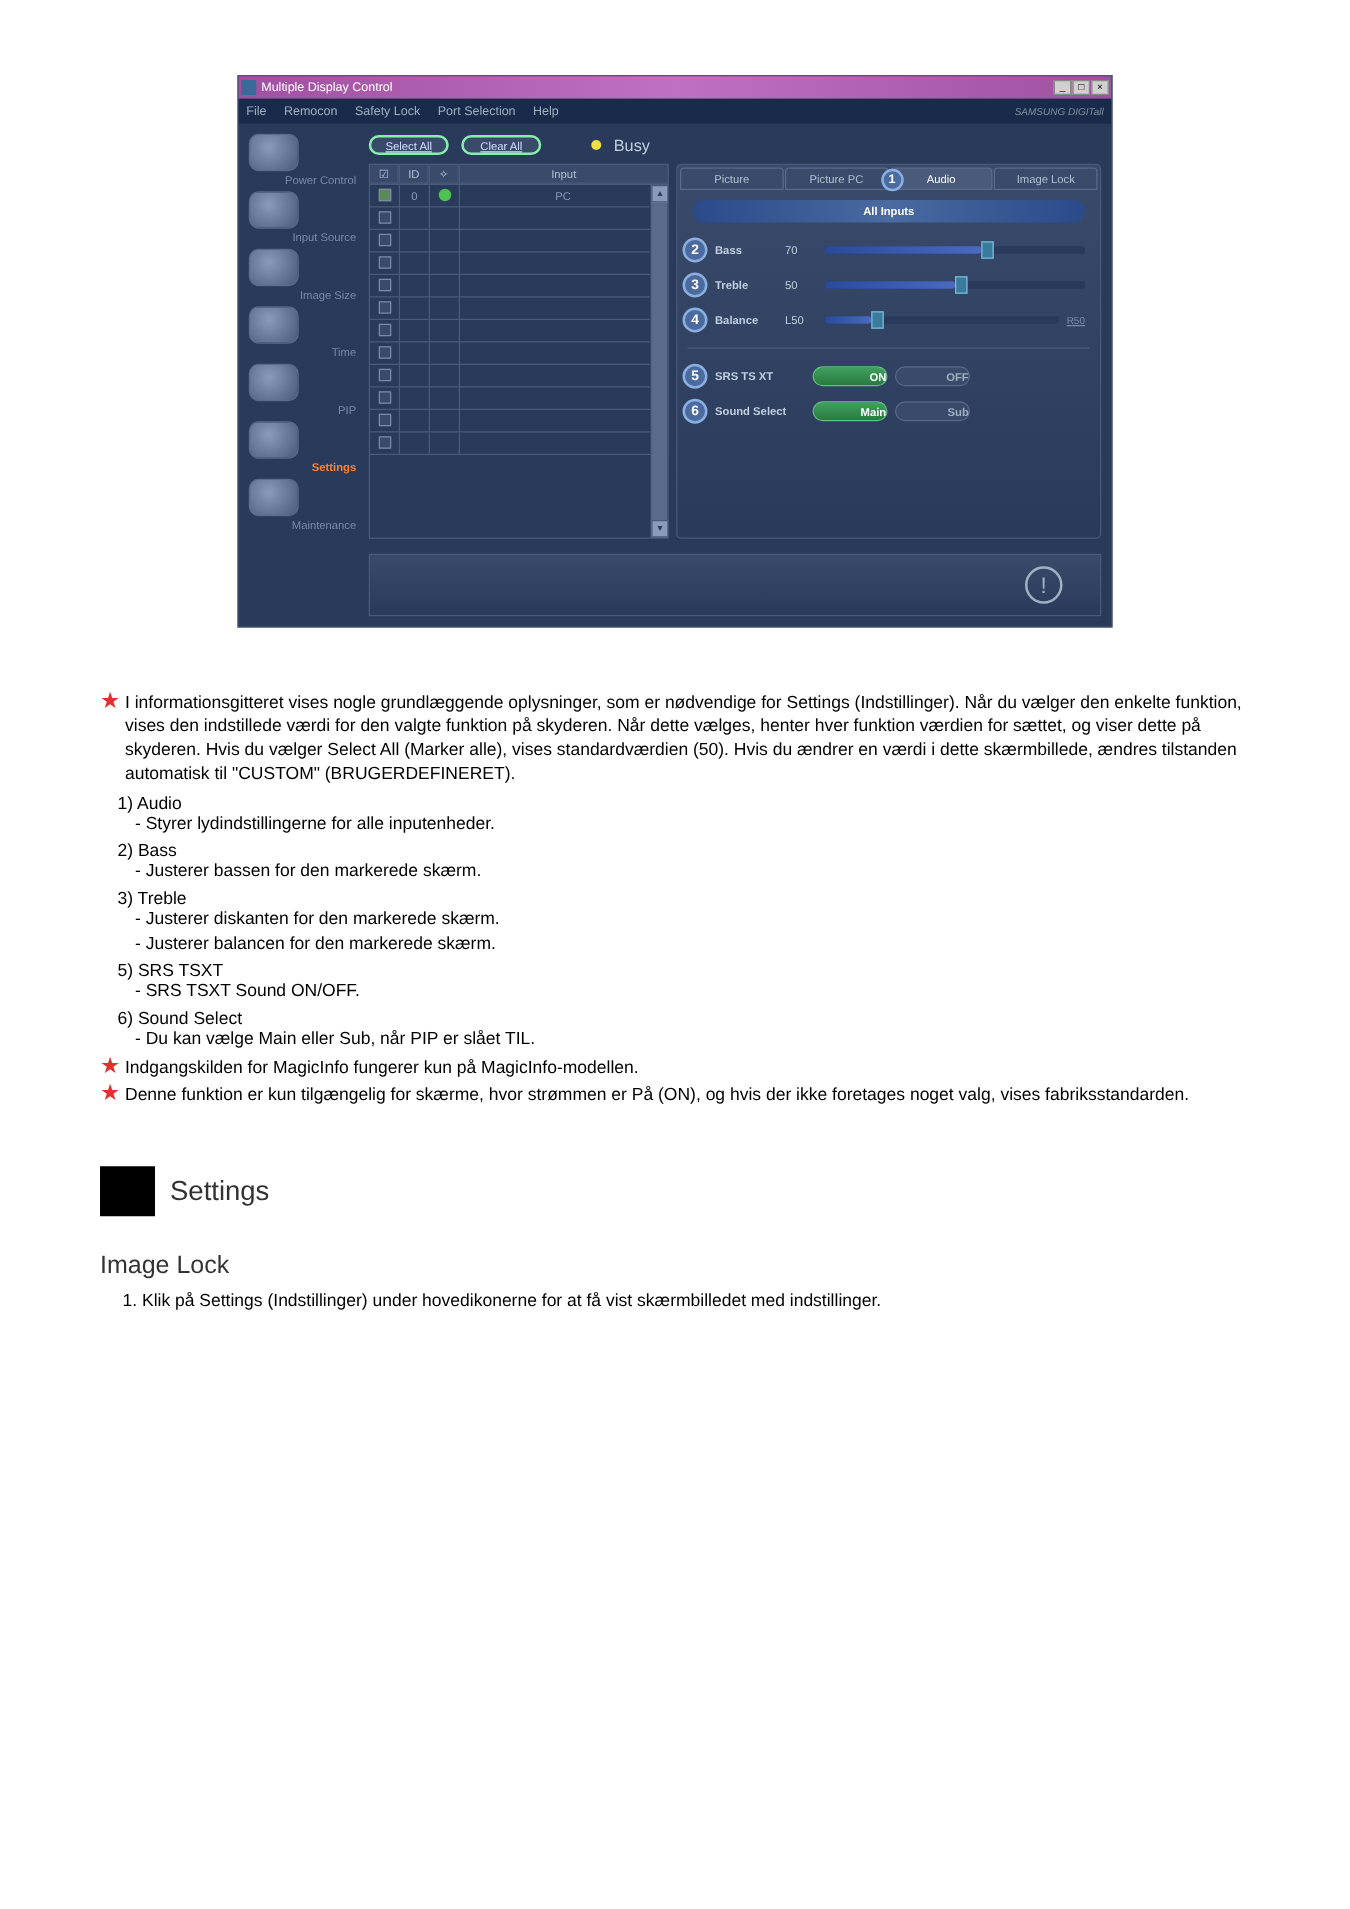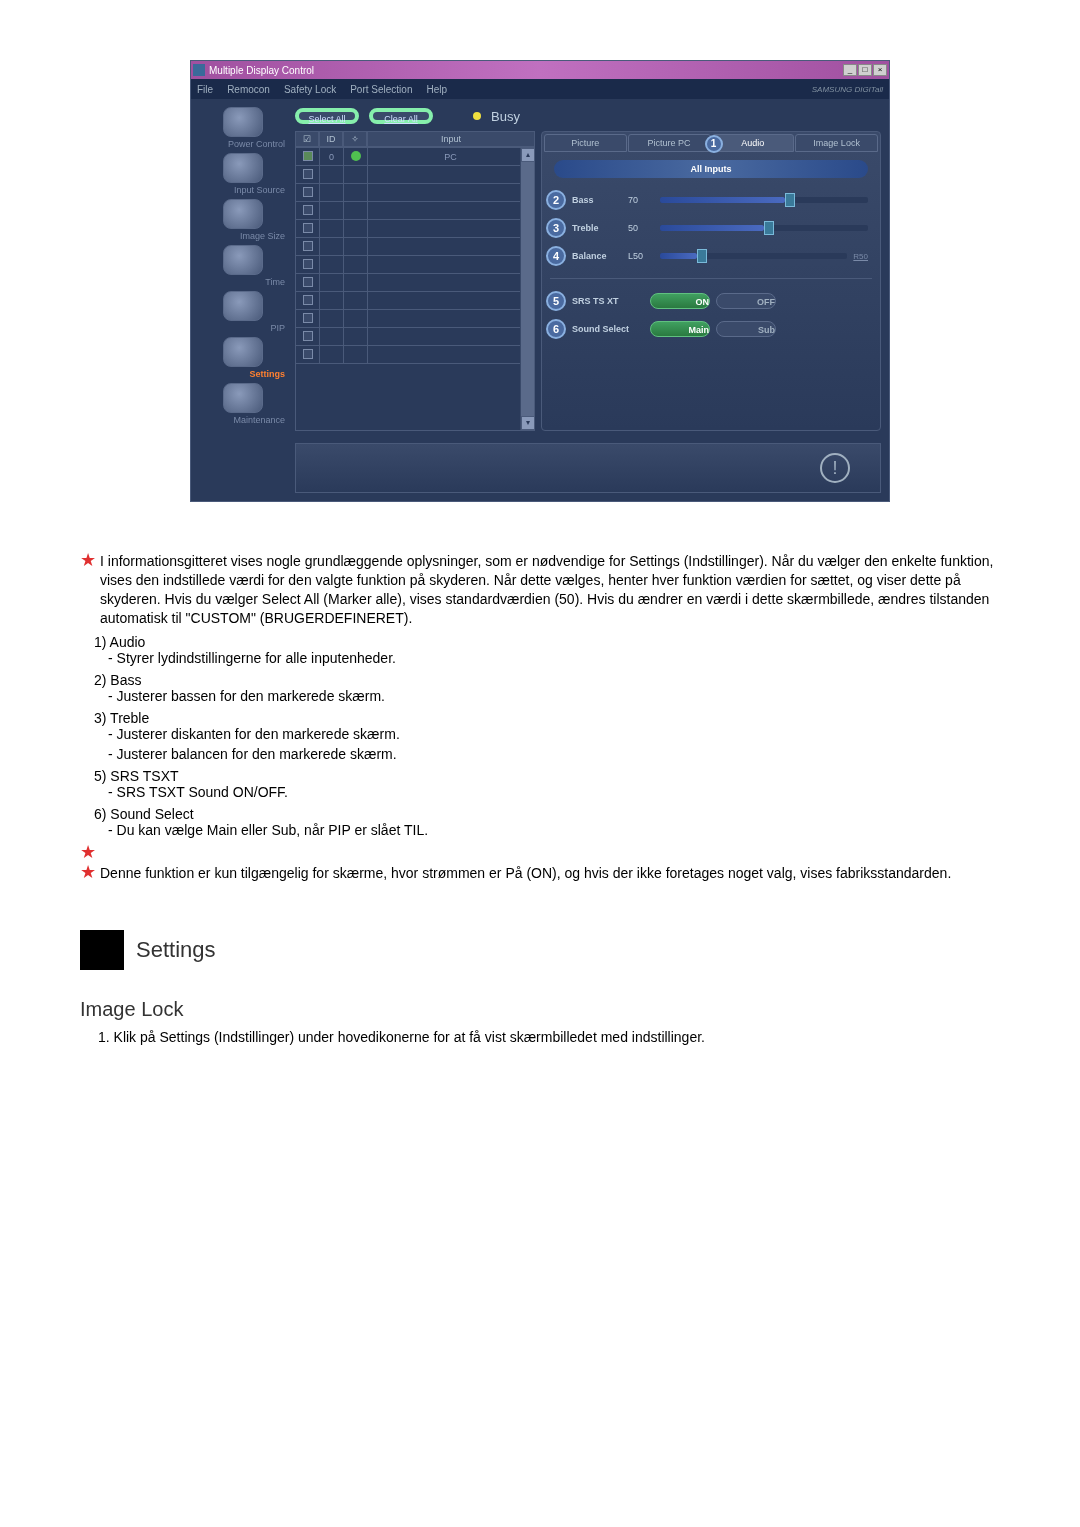--- a/index.html
+++ b/index.html
@@ -72,21 +72,20 @@
   }
   .sidebar {
     width: 88px;
     display: flex;
     flex-direction: column;
     gap: 4px;
   }
   .side-item {
     display: flex;
     flex-direction: column;
-    align-items: center;
     gap: 2px;
   }
   .side-icon {
     width: 40px; height: 30px;
     background: radial-gradient(circle at 40% 35%, #8a9aba, #4a5a7a);
     border-radius: 8px;
     border: 1px solid #5a6a8a;
   }
   .side-label {
     font-size: 9px;
@@ -103,21 +102,21 @@
     gap: 6px;
   }
   .action-row {
     display: flex;
     align-items: center;
     gap: 10px;
     height: 18px;
   }
   .action-btn {
     width: 64px; height: 16px;
-    border: 4px solid #86efac;
+    border: 2px solid #86efac;
     border-radius: 8px;
     font-size: 9px;
     color: #d0e0ff;
     text-align: center;
     line-height: 14px;
     background: #3a4a6a;
     text-decoration: underline;
   }
   .busy-dot {
     width: 8px; height: 8px; border-radius: 50%;
@@ -638,20 +637,23 @@
   <div class="list-item"><span>3)</span> <span>Treble</span></div>
   <div class="list-desc">- Justerer diskanten for den markerede skærm.</div>
   <div class="list-desc">- Justerer balancen for den markerede skærm.</div>
   <div class="list-item"><span>5)</span> <span>SRS TSXT</span></div>
   <div class="list-desc">- SRS TSXT Sound ON/OFF.</div>
   <div class="list-item"><span>6)</span> <span>Sound Select</span></div>
   <div class="list-desc">- Du kan vælge Main eller Sub, når PIP er slået TIL.</div>
 
   <div class="star-line" style="margin-top:6px">
     <span class="star">★</span>
+    <div class="star-text">
+        <p>Indgangskilden for MagicInfo fungerer kun på MagicInfo-modellen.</p>
+      </div>
   </div>
   <div class="star-line">
     <span class="star">★</span>
     <div class="star-text">
         <p>Denne funktion er kun tilgængelig for skærme, hvor strømmen er På (ON), og hvis der ikke foretages noget valg, vises fabriksstandarden.</p>
       </div>
   </div>
 
   <div class="sec-header">
     <div class="sec-square"></div>

